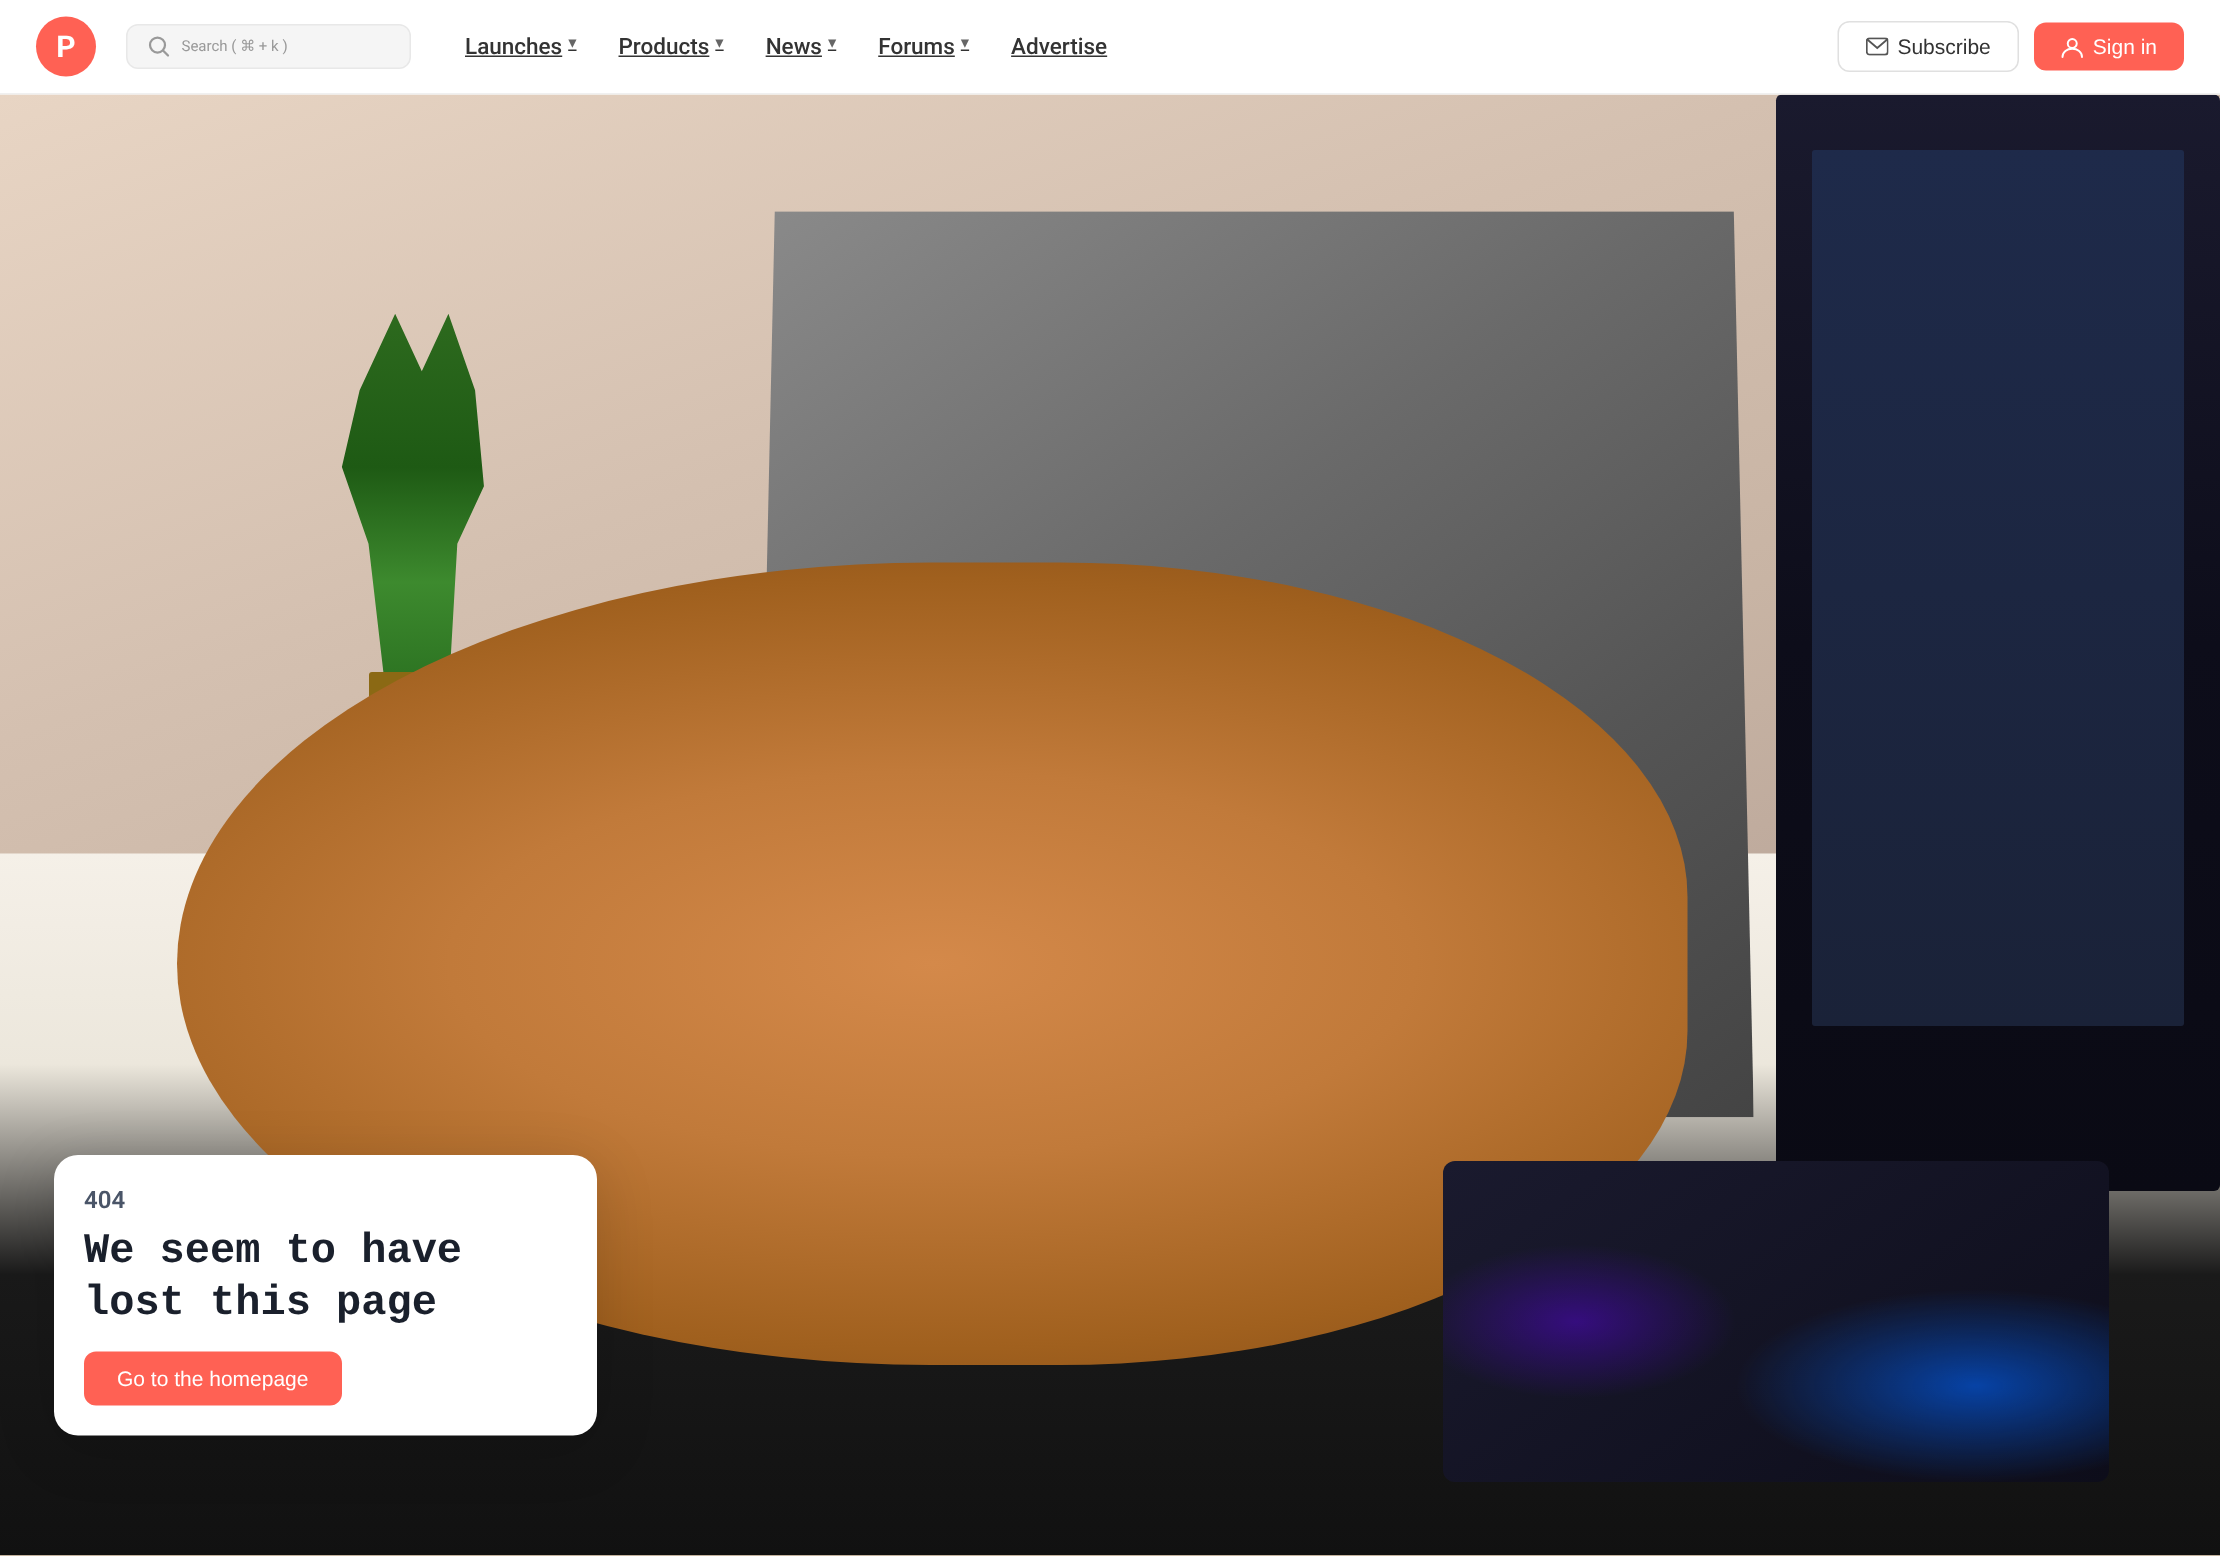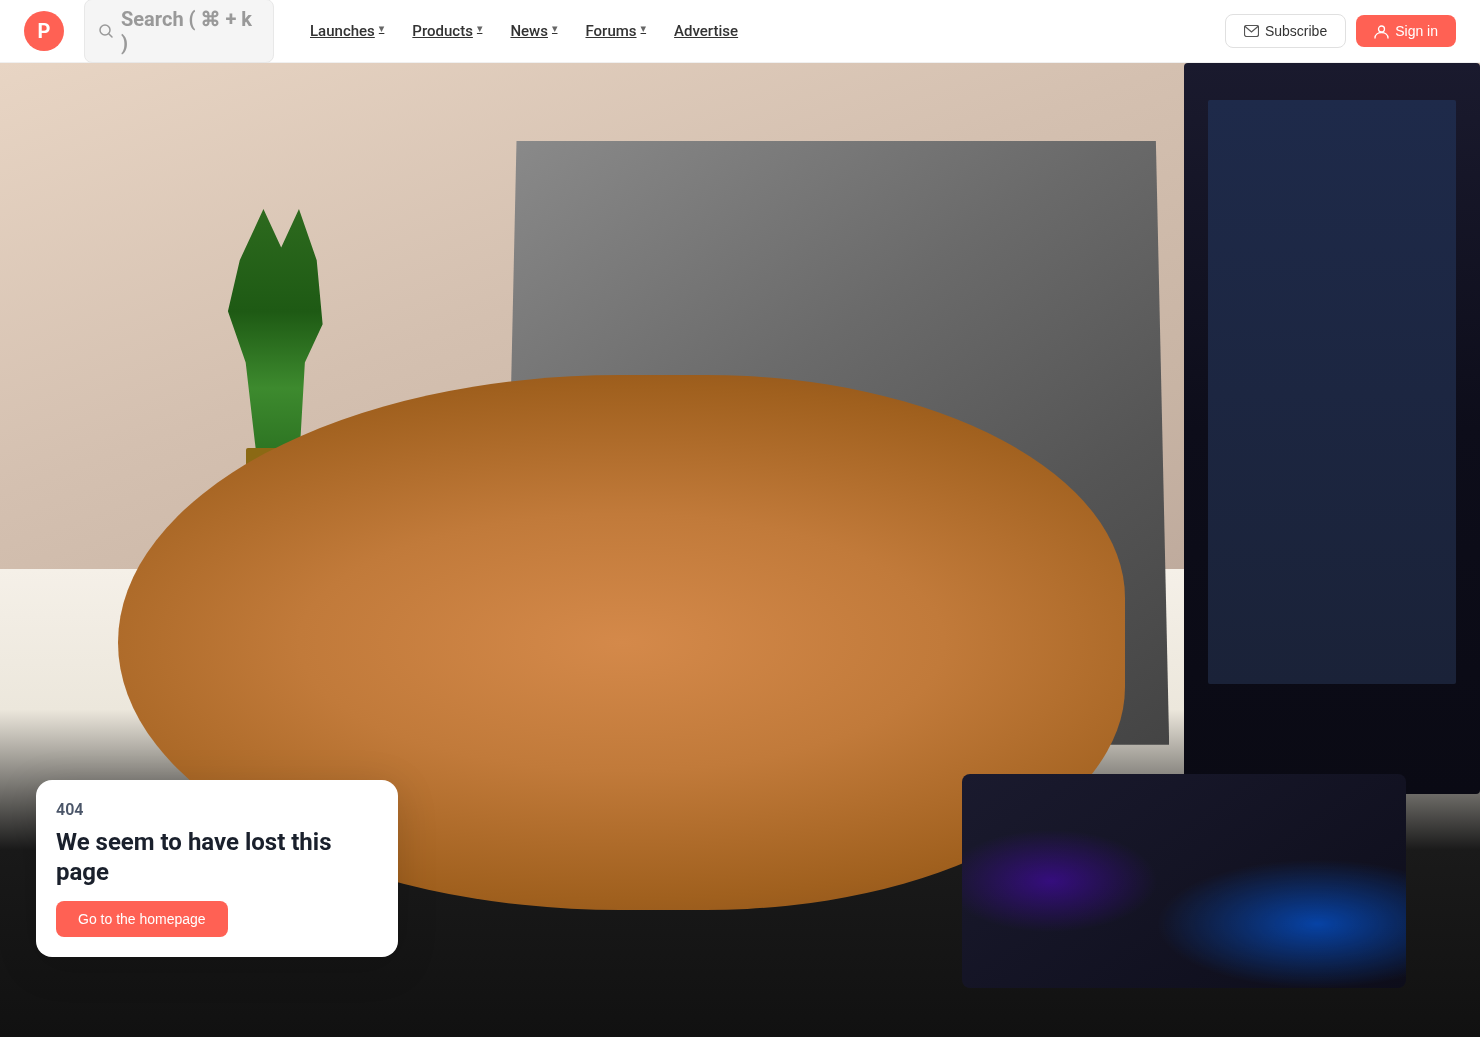--- a/index.html
+++ b/index.html
@@ -51,22 +51,21 @@
       border: 1px solid #e8e8e8;
       border-radius: 8px;
       padding: 7px 14px;
       gap: 8px;
       width: 190px;
       cursor: text;
     }
 
     .search-bar span {
       color: #999;
-      font-size: 20px;
-      font-weight: bold;
+      font-size: 10px;
     }
 
     .search-icon-svg {
       color: #999;
       flex-shrink: 0;
     }
 
     .nav-links {
       display: flex;
       align-items: center;
@@ -266,25 +265,26 @@
     }
 
     .error-code {
       font-size: 16px;
       font-weight: 600;
       color: #4a5568;
       margin-bottom: 8px;
     }
 
     .error-title {
-      font-size: 24px;
+      font-size: 28px;
       font-weight: 700;
       color: #1a202c;
       line-height: 1.25;
       margin-bottom: 14px;
+      font-family: Liberation Mono, monospace;
     }
 
     .error-desc {
       font-size: 14px;
       color: #666;
       line-height: 1.5;
       margin-bottom: 24px;
     }
 
     .btn-homepage {

